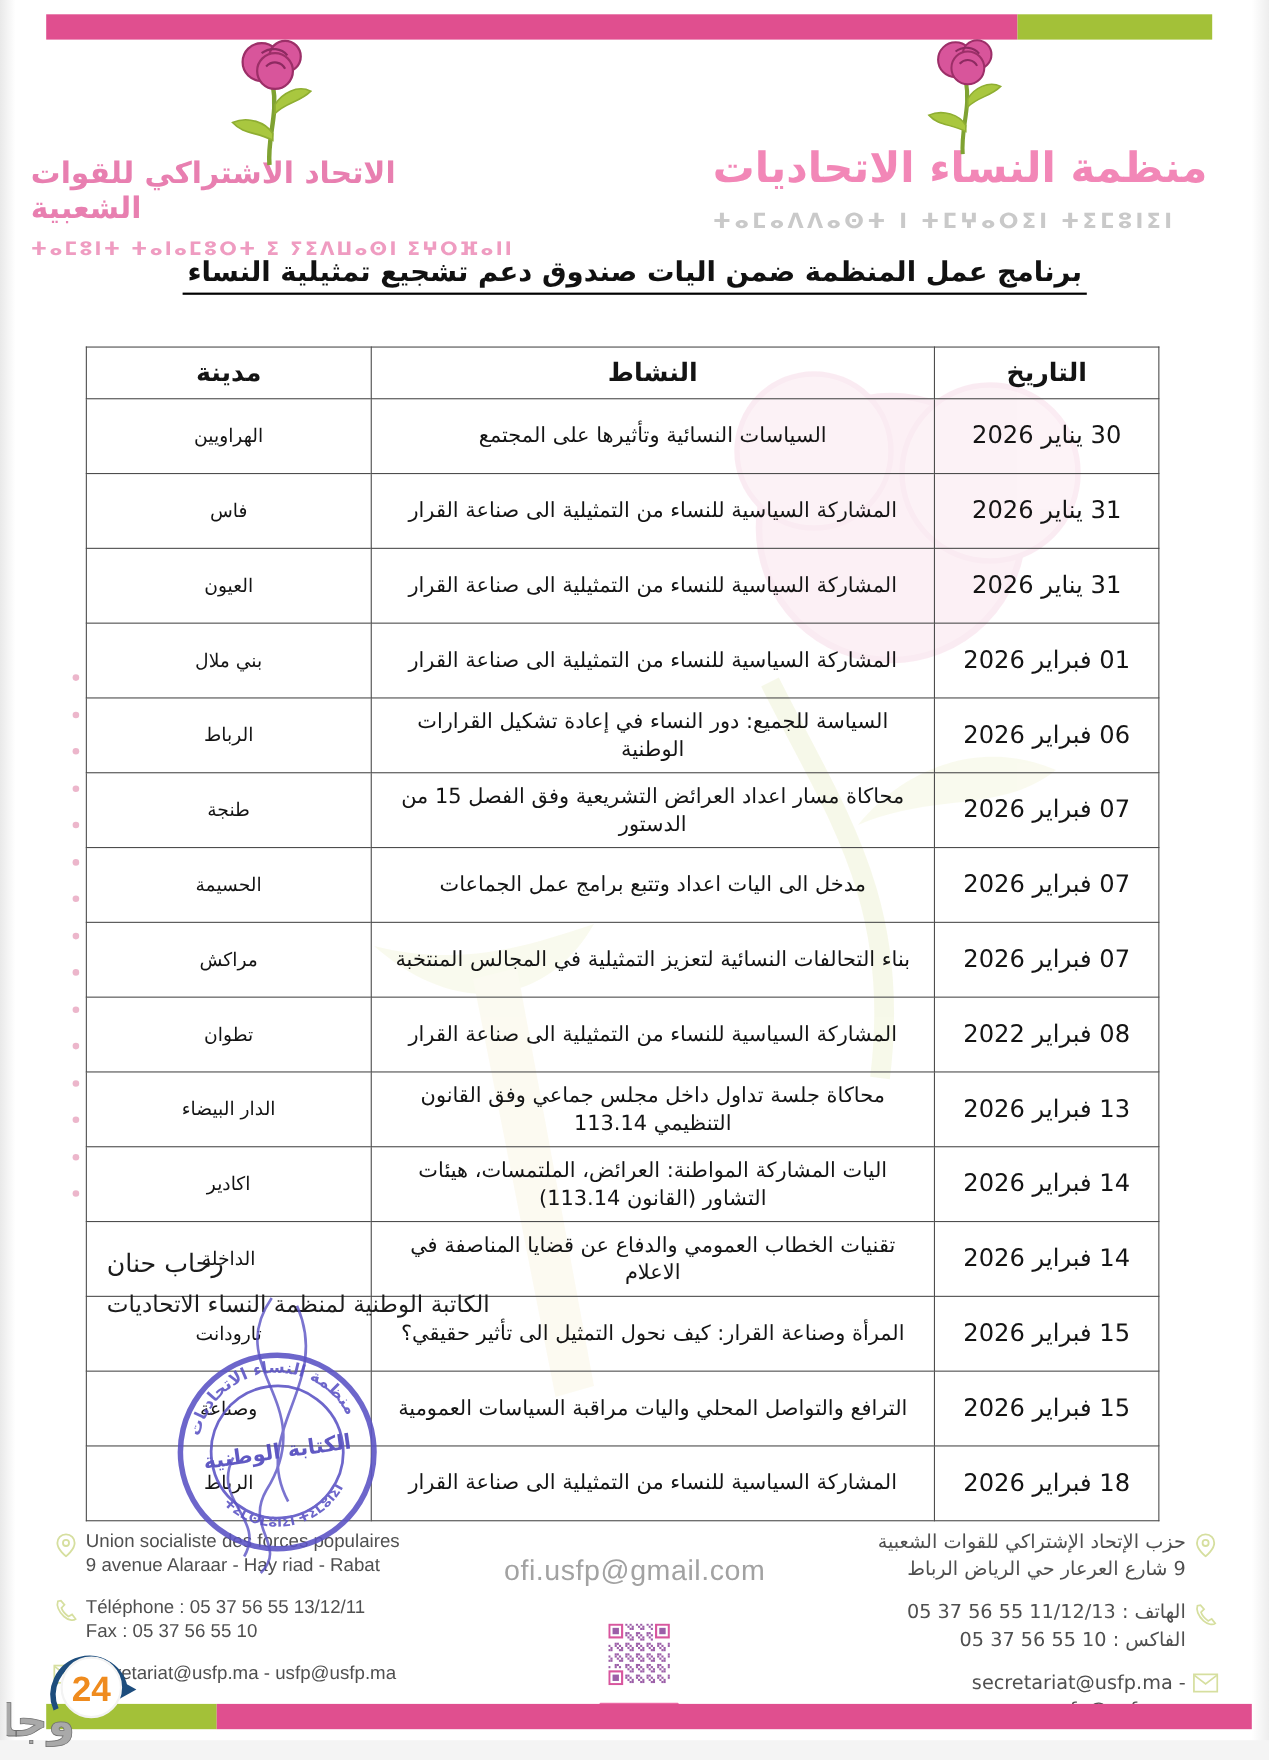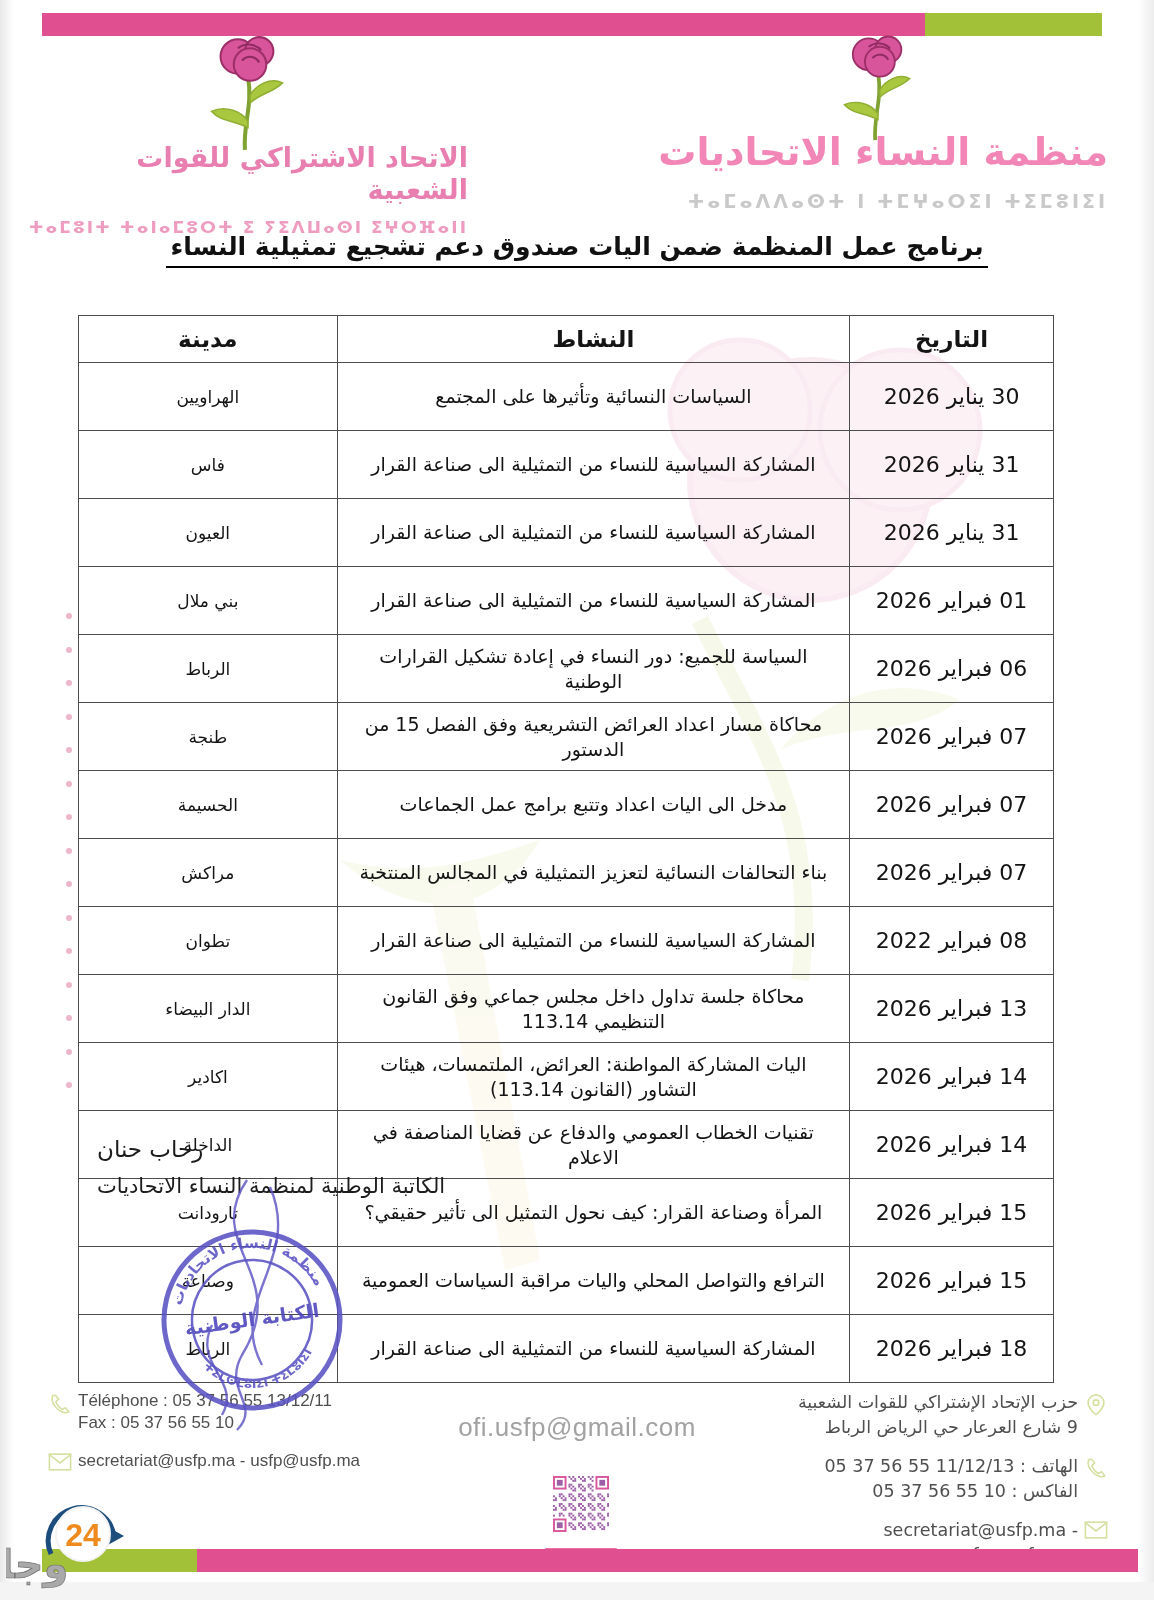--- a/index.html
+++ b/index.html
@@ -19,21 +19,21 @@
   .bar{ position:absolute; height:23px; }
   .bar-top-pink{ left:42px; top:13px; width:883px; background:var(--c-pink,#e04f8f); }
   .bar-top-green{ left:925px; top:13px; width:177px; background:var(--c-green,#a3c138); }
   .bar-bot-green{ left:42px; top:1549px; width:155px; background:var(--c-green,#a3c138); }
   .bar-bot-pink{ left:197px; top:1549px; width:941px; background:var(--c-pink,#e04f8f); }
 
   
   .wm{ position:absolute; pointer-events:none; }
 
   
-  .logo-block{ position:absolute; text-align:right; }
+  .logo-block{ position:absolute; text-align:left; }
   .logo-left{ left:28px; top:30px; width:440px; }
   .logo-right{ left:648px; top:30px; width:460px; }
   .rose{ display:block; margin:0 auto -10px auto; position:relative; z-index:2; }
   .logo-title-left{ font-size:27px; font-weight:bold; color:#e87fb0; line-height:1.2; }
   .logo-title-right{ font-size:38px; font-weight:bold; color:#f287b7; line-height:1.1; }
   .tifinagh-left{ margin-top:10px; font-size:17px; font-weight:bold; color:#ef9cc1; letter-spacing:2px; }
   .tifinagh-right{ margin-top:16px; font-size:19px; font-weight:bold; color:#c9c9c9; letter-spacing:3px; text-shadow:0 0 1px #fff; }
 
   
   .doc-title{ position:absolute; left:0; top:232px; width:1154px; text-align:center; }
@@ -260,20 +260,32 @@
       <text x="110" y="121" text-anchor="middle" font-size="19" font-weight="bold" fill="#4b43bb" font-family="DejaVu Sans, sans-serif">الكتابة الوطنية</text>
     </g>
     <g stroke="#5a52c4" stroke-width="2.4" fill="none" opacity="0.8">
       <path d="M105 -25 C 60 40 150 70 100 150 C 80 185 120 200 95 225"></path>
       <path d="M128 -18 C 160 55 85 95 120 160"></path>
       <path d="M70 120 C 50 160 100 175 80 210"></path>
     </g>
   </svg>
 
   <div class="footer-col footer-left">
+    <div class="f-row">
+      <span class="ficon">
+        <svg width="24" height="26" viewBox="0 0 26 26">
+            <path d="M13 2 C8 2 4.5 6 4.5 10.5 c0 6.5 8.5 13 8.5 13 s8.5-6.5 8.5-13 C21.5 6 18 2 13 2 z" fill="none" stroke="#d6df9f" stroke-width="1.8"></path>
+            <circle cx="13" cy="10.5" r="3" fill="none" stroke="#d6df9f" stroke-width="1.8"></circle>
+          </svg>
+      </span>
+      <span class="f-text">
+        <div>Union socialiste des forces populaires</div>
+        <div>9 avenue Alaraar - Hay riad - Rabat</div>
+      </span>
+    </div>
     <div class="f-row">
       <span class="ficon">
         <svg width="24" height="24" viewBox="0 0 26 26">
             <path d="M5 4 C3.5 8 5.5 14 11 19 C15 22.5 20 23.5 22.5 21.5 L19 17 L15.5 19 C12 16.5 9.5 13.5 8.5 10.5 L11.5 7.5 L8 3.5 Z" fill="none" stroke="#d6df9f" stroke-width="1.7"></path>
           </svg>
       </span>
       <span class="f-text">
         <div>Téléphone : 05 37 56 55 13/12/11</div>
         <div>Fax : 05 37 56 55 10</div>
       </span>

